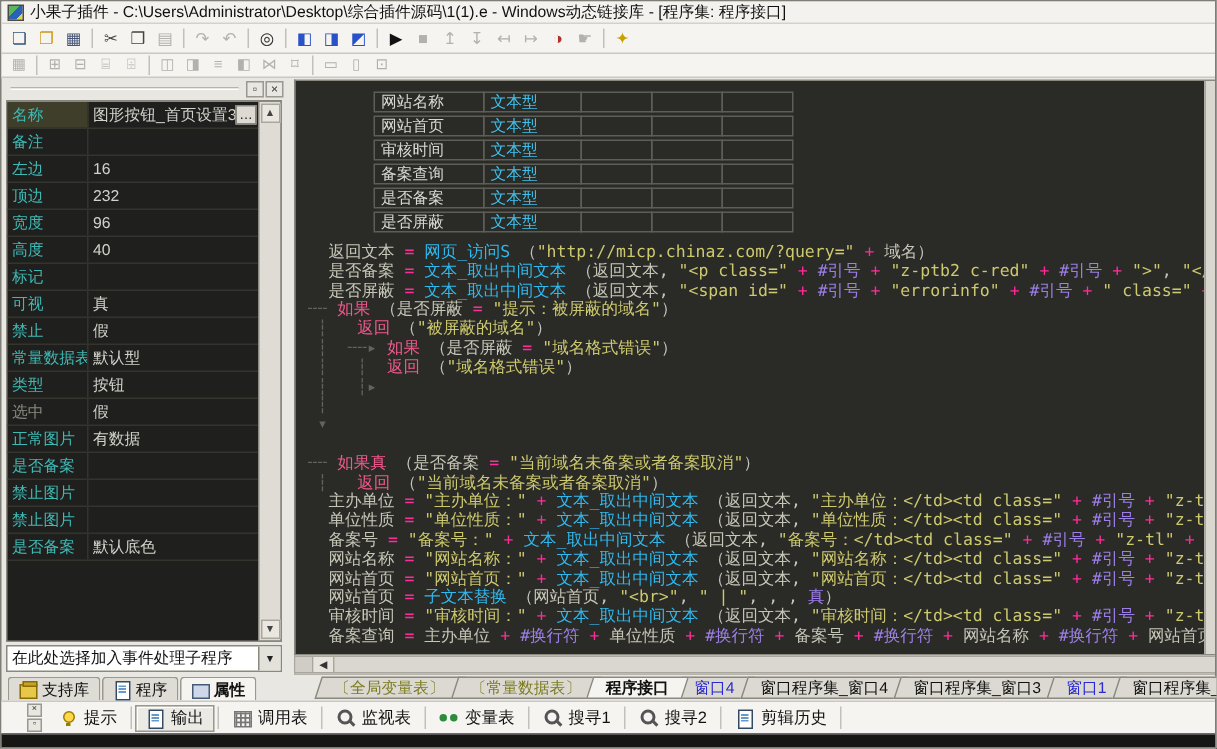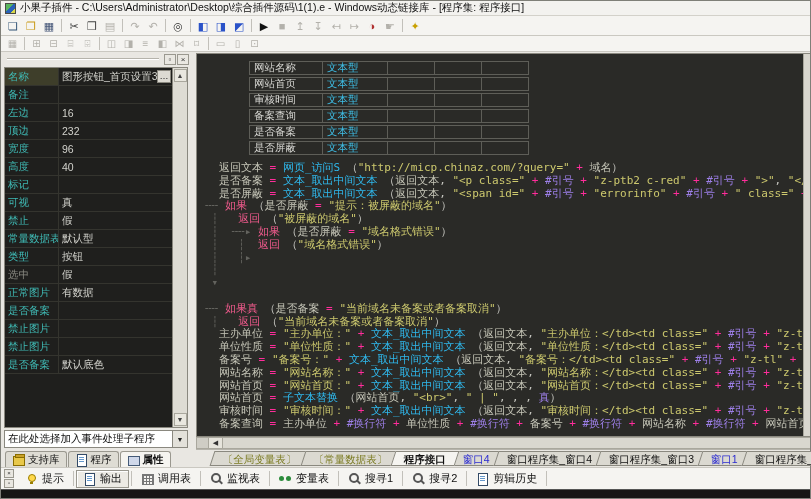--- a/index.html
+++ b/index.html
@@ -77,21 +77,21 @@
   .hsarrow{width:14px;background:#e6e4dc;border-right:1px solid #a9a79d;display:flex;align-items:center;justify-content:center;font-size:7px;color:#333}
   .etabs{height:18px;flex:none;display:flex;align-items:center;padding-left:16px;border-top:1px solid #b5b3ab}
   .etab{padding:0 10px;margin-right:-5px;border:1px solid #8a887f;transform:skewX(-18deg);
         background:#dbd9d1;height:15px;line-height:14px;font-size:10.5px}
   .etab>span{display:inline-block;transform:skewX(18deg);white-space:nowrap}
   .etab.active{background:#f5f4f0;font-weight:bold;position:relative;z-index:2}
   .etab.olive>span{color:var(--tab-olive)}
   .etab.blue>span{color:var(--tab-blue)}
   
   .bottombar{height:22px;flex:none;display:flex;align-items:center;background:var(--toolbar-bg);
-             border-top:1px solid #cac8c1;padding:0 3px}
+             border-top:1px solid #cac8c1;padding:0 17px}
   .bbl{display:flex;flex-direction:column;margin-right:4px;gap:1px}
   .bbl .phbtn{width:10px;height:9px;font-size:6px;line-height:7px;margin:0}
   .bbtn{height:18px;display:flex;align-items:center;gap:4px;padding:0 6px;white-space:nowrap;border:1px solid transparent}
   .bbtn.pressed{border:1px solid #9a988f;background:#eceae4;box-shadow:inset 1px 1px 0 #fff}
   .bsep{width:1px;height:15px;background:#c2c0ba;margin:0 2px}
   .outstrip{height:9px;flex:none;background:#161614;border-top:1px solid #555}
   
   .mi{width:13px;height:12px;position:relative;display:inline-block;flex:none}
   .mi-hint::before{content:"";position:absolute;left:3px;top:1px;width:6px;height:6px;border-radius:50%;
                    background:#ffd84a;border:1px solid #9a7d00}

